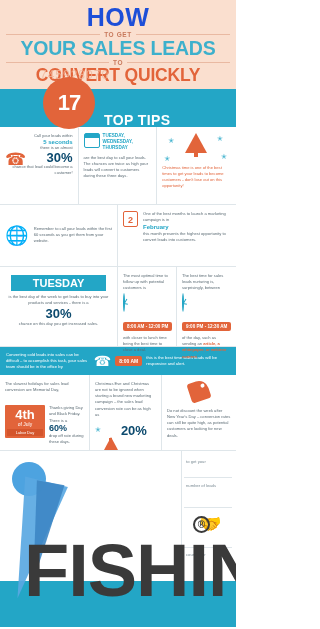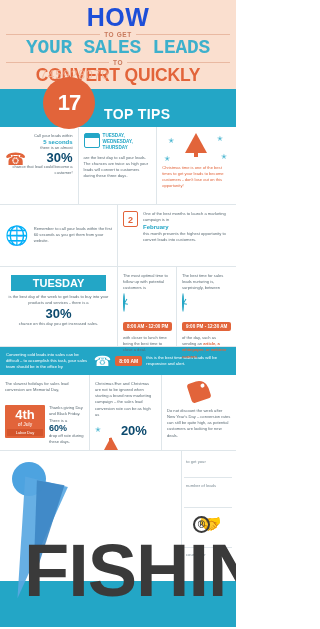--- a/index.html
+++ b/index.html
@@ -32,21 +32,21 @@
     display: flex; align-items: center; justify-content: center;
     gap: 4px; margin: 1px 0;
   }
   .hdr-rule .ln { flex: 1; height: 1px; background: #e9b9a2; }
   .hdr-small {
     font-size: 6.5px; font-weight: bold; color: #c8795c;
     letter-spacing: .6px;
   }
   .hdr-leads {
     font-size: 19.5px; font-weight: bold; color: #3db0cc;
-    letter-spacing: -.2px; line-height: 1; font-family: Liberation Mono, monospace;
+    letter-spacing: -.2px; line-height: 1;
   }
   .hdr-convert {
     font-size: 17.5px; font-weight: bold; color: #e2643a;
     letter-spacing: -.2px; line-height: 1;
   }
   .watermark-num {
     position: absolute; left: 40px; top: 68px;
     font-size: 12px; color: #f0b79c; letter-spacing: 1px;
     font-family: "Liberation Sans", sans-serif;
     opacity: .8;
@@ -60,21 +60,21 @@
   }
   .badge17 {
     position: absolute; left: 43px; top: -12px;
     width: 52px; height: 52px; border-radius: 50%;
     background: #e2643a; color: #fff;
     display: flex; align-items: center; justify-content: center;
     font-size: 22px; font-weight: bold; line-height: 1;
     letter-spacing: -1px;
   }
   .tipsbar-label {
-    position: absolute; left: 104px; top: 17px;
+    position: absolute; left: 104px; top: 23px;
     color: #ffffff; font-size: 14px; font-weight: bold;
     letter-spacing: .4px;
   }
 
   
   .grid { display: flex; flex-wrap: wrap; }
   .cell {
     border-right: 1px solid #dfe6ea;
     border-bottom: 1px solid #dfe6ea;
     padding: 6px 5px;

